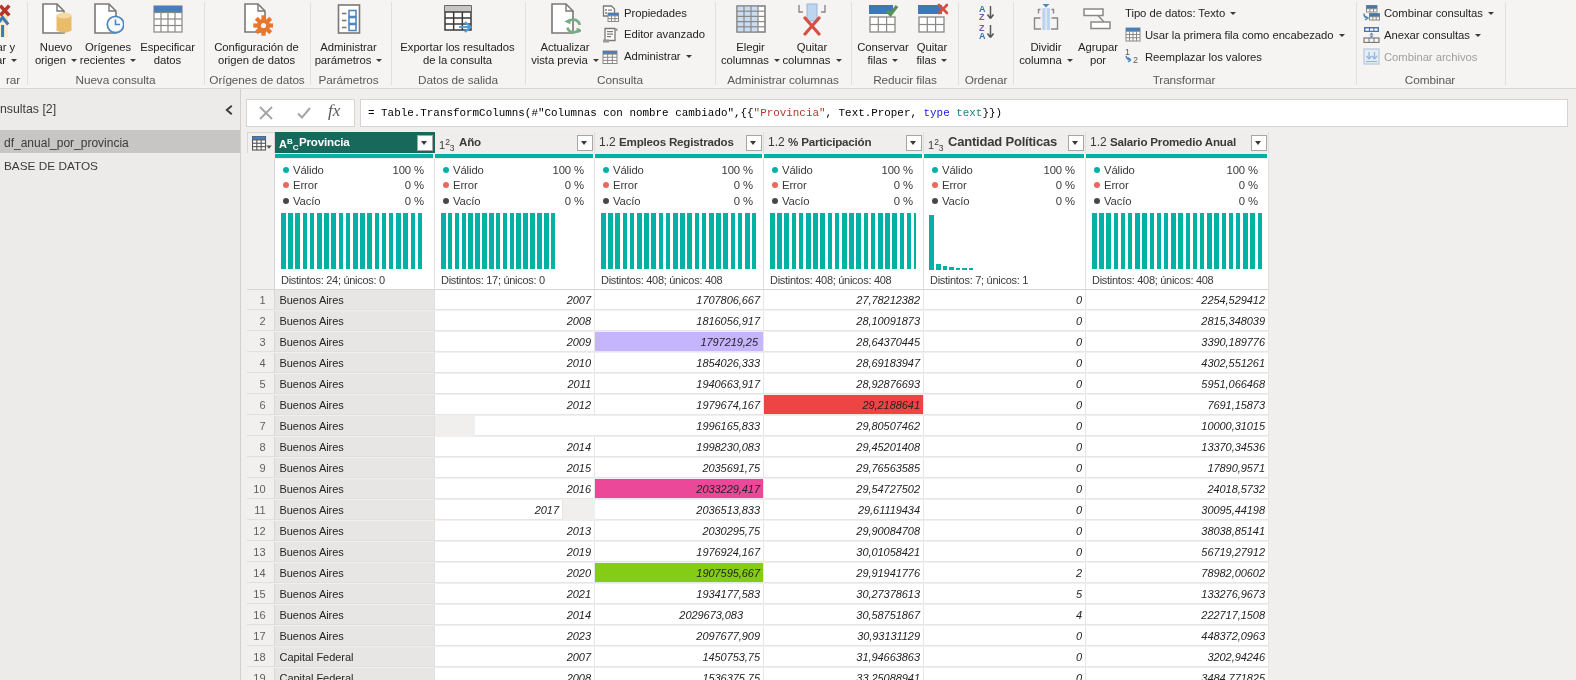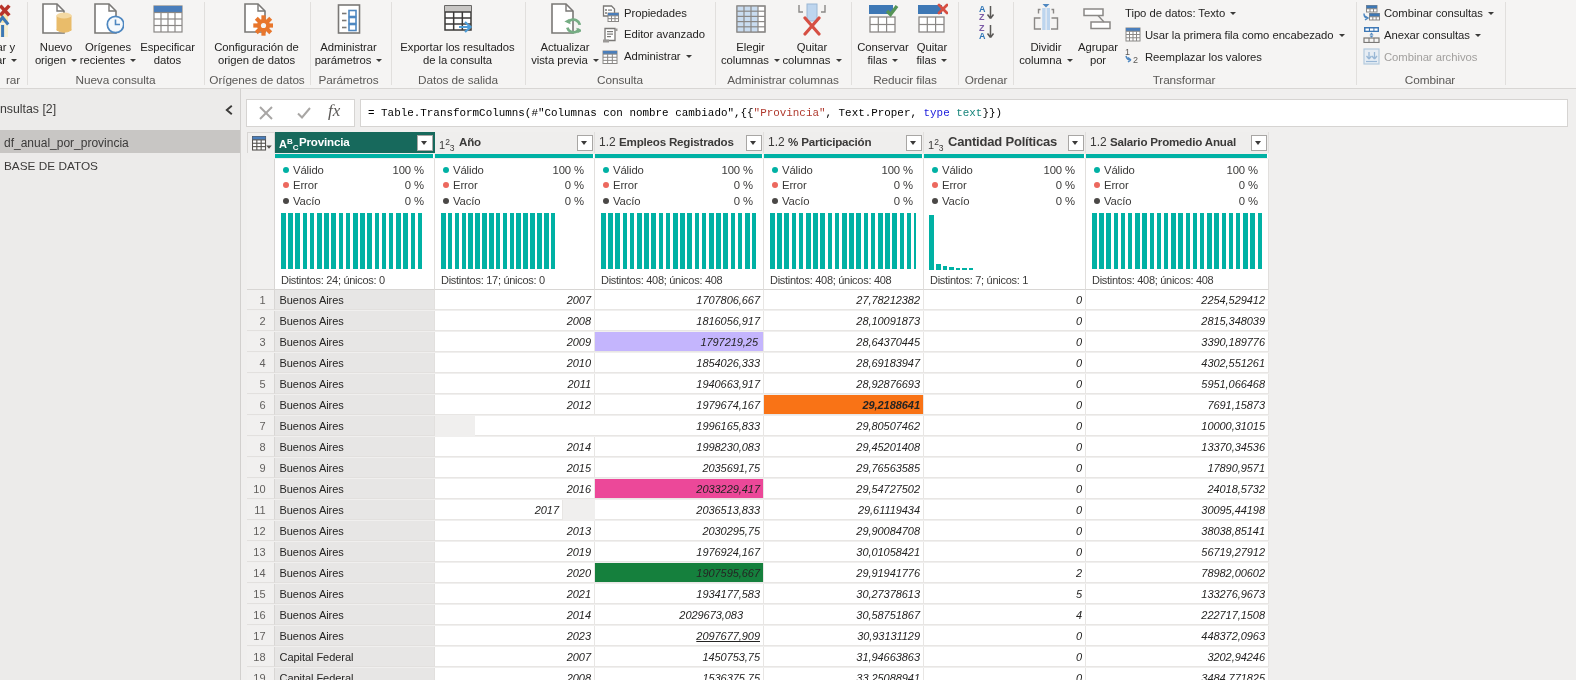--- a/index.html
+++ b/index.html
@@ -552,21 +552,21 @@
 <div class="ab dcell" style="left:275px;top:374px;width:160px;background:#E7E6E5;border-right:1px solid #E2E0DE;border-bottom:1px solid #E2E0DE;padding-left:4.5px;">Buenos Aires</div>
 <div class="ab dcell num" style="left:435px;top:374px;width:160px;background:#fff;border-right:1px solid #E8E6E4;border-bottom:1px solid #E8E6E4;padding-right:3px;">2011</div>
 <div class="ab dcell num" style="left:595px;top:374px;width:169px;background:#fff;border-right:1px solid #E8E6E4;border-bottom:1px solid #E8E6E4;padding-right:3px;">1940663,917</div>
 <div class="ab dcell num" style="left:764px;top:374px;width:160px;background:#fff;border-right:1px solid #E8E6E4;border-bottom:1px solid #E8E6E4;padding-right:3px;">28,92876693</div>
 <div class="ab dcell num" style="left:924px;top:374px;width:162px;background:#fff;border-right:1px solid #E8E6E4;border-bottom:1px solid #E8E6E4;padding-right:3px;">0</div>
 <div class="ab dcell num" style="left:1086px;top:374px;width:183px;background:#fff;border-right:1px solid #E8E6E4;border-bottom:1px solid #E8E6E4;padding-right:3px;">5951,066468</div>
 <div class="ab dcell gut" style="left:247px;top:395px;width:28px;padding-right:8.5px;border-bottom:1px solid #E2E0DE;">6</div>
 <div class="ab dcell" style="left:275px;top:395px;width:160px;background:#E7E6E5;border-right:1px solid #E2E0DE;border-bottom:1px solid #E2E0DE;padding-left:4.5px;">Buenos Aires</div>
 <div class="ab dcell num" style="left:435px;top:395px;width:160px;background:#fff;border-right:1px solid #E8E6E4;border-bottom:1px solid #E8E6E4;padding-right:3px;">2012</div>
 <div class="ab dcell num" style="left:595px;top:395px;width:169px;background:#fff;border-right:1px solid #E8E6E4;border-bottom:1px solid #E8E6E4;padding-right:3px;">1979674,167</div>
-<div class="ab dcell num" style="left:764px;top:395px;width:160px;background:#f97316;border-right:1px solid #E8E6E4;border-bottom:1px solid #E8E6E4;padding-right:3px;font-weight:bold;">29,2188641</div>
+<div class="ab dcell num" style="left:764px;top:395px;width:160px;background:#ef4444;border-right:1px solid #E8E6E4;border-bottom:1px solid #E8E6E4;padding-right:3px;">29,2188641</div>
 <div class="ab dcell num" style="left:924px;top:395px;width:162px;background:#fff;border-right:1px solid #E8E6E4;border-bottom:1px solid #E8E6E4;padding-right:3px;">0</div>
 <div class="ab dcell num" style="left:1086px;top:395px;width:183px;background:#fff;border-right:1px solid #E8E6E4;border-bottom:1px solid #E8E6E4;padding-right:3px;">7691,15873</div>
 <div class="ab dcell gut" style="left:247px;top:416px;width:28px;padding-right:8.5px;border-bottom:1px solid #E2E0DE;">7</div>
 <div class="ab dcell" style="left:275px;top:416px;width:160px;background:#E7E6E5;border-right:1px solid #E2E0DE;border-bottom:1px solid #E2E0DE;padding-left:4.5px;">Buenos Aires</div>
 <div class="ab dcell num" style="left:435px;top:416px;width:160px;background:#fff;border-right:1px solid #E8E6E4;border-bottom:1px solid #E8E6E4;padding-right:3px;margin-left:40px;">2013</div>
 <div class="ab dcell num" style="left:595px;top:416px;width:169px;background:#fff;border-right:1px solid #E8E6E4;border-bottom:1px solid #E8E6E4;padding-right:3px;">1996165,833</div>
 <div class="ab dcell num" style="left:764px;top:416px;width:160px;background:#fff;border-right:1px solid #E8E6E4;border-bottom:1px solid #E8E6E4;padding-right:3px;">29,80507462</div>
 <div class="ab dcell num" style="left:924px;top:416px;width:162px;background:#fff;border-right:1px solid #E8E6E4;border-bottom:1px solid #E8E6E4;padding-right:3px;">0</div>
 <div class="ab dcell num" style="left:1086px;top:416px;width:183px;background:#fff;border-right:1px solid #E8E6E4;border-bottom:1px solid #E8E6E4;padding-right:3px;">10000,31015</div>
 <div class="ab dcell gut" style="left:247px;top:437px;width:28px;padding-right:8.5px;border-bottom:1px solid #E2E0DE;">8</div>
@@ -607,42 +607,42 @@
 <div class="ab dcell gut" style="left:247px;top:542px;width:28px;padding-right:8.5px;border-bottom:1px solid #E2E0DE;">13</div>
 <div class="ab dcell" style="left:275px;top:542px;width:160px;background:#E7E6E5;border-right:1px solid #E2E0DE;border-bottom:1px solid #E2E0DE;padding-left:4.5px;">Buenos Aires</div>
 <div class="ab dcell num" style="left:435px;top:542px;width:160px;background:#fff;border-right:1px solid #E8E6E4;border-bottom:1px solid #E8E6E4;padding-right:3px;">2019</div>
 <div class="ab dcell num" style="left:595px;top:542px;width:169px;background:#fff;border-right:1px solid #E8E6E4;border-bottom:1px solid #E8E6E4;padding-right:3px;">1976924,167</div>
 <div class="ab dcell num" style="left:764px;top:542px;width:160px;background:#fff;border-right:1px solid #E8E6E4;border-bottom:1px solid #E8E6E4;padding-right:3px;">30,01058421</div>
 <div class="ab dcell num" style="left:924px;top:542px;width:162px;background:#fff;border-right:1px solid #E8E6E4;border-bottom:1px solid #E8E6E4;padding-right:3px;">0</div>
 <div class="ab dcell num" style="left:1086px;top:542px;width:183px;background:#fff;border-right:1px solid #E8E6E4;border-bottom:1px solid #E8E6E4;padding-right:3px;">56719,27912</div>
 <div class="ab dcell gut" style="left:247px;top:563px;width:28px;padding-right:8.5px;border-bottom:1px solid #E2E0DE;">14</div>
 <div class="ab dcell" style="left:275px;top:563px;width:160px;background:#E7E6E5;border-right:1px solid #E2E0DE;border-bottom:1px solid #E2E0DE;padding-left:4.5px;">Buenos Aires</div>
 <div class="ab dcell num" style="left:435px;top:563px;width:160px;background:#fff;border-right:1px solid #E8E6E4;border-bottom:1px solid #E8E6E4;padding-right:3px;">2020</div>
-<div class="ab dcell num" style="left:595px;top:563px;width:169px;background:#15803d;border-right:1px solid #E8E6E4;border-bottom:1px solid #E8E6E4;padding-right:3px;">1907595,667</div>
+<div class="ab dcell num" style="left:595px;top:563px;width:169px;background:#84cc16;border-right:1px solid #E8E6E4;border-bottom:1px solid #E8E6E4;padding-right:3px;">1907595,667</div>
 <div class="ab dcell num" style="left:764px;top:563px;width:160px;background:#fff;border-right:1px solid #E8E6E4;border-bottom:1px solid #E8E6E4;padding-right:3px;">29,91941776</div>
 <div class="ab dcell num" style="left:924px;top:563px;width:162px;background:#fff;border-right:1px solid #E8E6E4;border-bottom:1px solid #E8E6E4;padding-right:3px;">2</div>
 <div class="ab dcell num" style="left:1086px;top:563px;width:183px;background:#fff;border-right:1px solid #E8E6E4;border-bottom:1px solid #E8E6E4;padding-right:3px;">78982,00602</div>
 <div class="ab dcell gut" style="left:247px;top:584px;width:28px;padding-right:8.5px;border-bottom:1px solid #E2E0DE;">15</div>
 <div class="ab dcell" style="left:275px;top:584px;width:160px;background:#E7E6E5;border-right:1px solid #E2E0DE;border-bottom:1px solid #E2E0DE;padding-left:4.5px;">Buenos Aires</div>
 <div class="ab dcell num" style="left:435px;top:584px;width:160px;background:#fff;border-right:1px solid #E8E6E4;border-bottom:1px solid #E8E6E4;padding-right:3px;">2021</div>
 <div class="ab dcell num" style="left:595px;top:584px;width:169px;background:#fff;border-right:1px solid #E8E6E4;border-bottom:1px solid #E8E6E4;padding-right:3px;">1934177,583</div>
 <div class="ab dcell num" style="left:764px;top:584px;width:160px;background:#fff;border-right:1px solid #E8E6E4;border-bottom:1px solid #E8E6E4;padding-right:3px;">30,27378613</div>
 <div class="ab dcell num" style="left:924px;top:584px;width:162px;background:#fff;border-right:1px solid #E8E6E4;border-bottom:1px solid #E8E6E4;padding-right:3px;">5</div>
 <div class="ab dcell num" style="left:1086px;top:584px;width:183px;background:#fff;border-right:1px solid #E8E6E4;border-bottom:1px solid #E8E6E4;padding-right:3px;">133276,9673</div>
 <div class="ab dcell gut" style="left:247px;top:605px;width:28px;padding-right:8.5px;border-bottom:1px solid #E2E0DE;">16</div>
 <div class="ab dcell" style="left:275px;top:605px;width:160px;background:#E7E6E5;border-right:1px solid #E2E0DE;border-bottom:1px solid #E2E0DE;padding-left:4.5px;">Buenos Aires</div>
 <div class="ab dcell num" style="left:435px;top:605px;width:160px;background:#fff;border-right:1px solid #E8E6E4;border-bottom:1px solid #E8E6E4;padding-right:3px;">2014</div>
 <div class="ab dcell num" style="left:595px;top:605px;width:169px;background:#fff;border-right:1px solid #E8E6E4;border-bottom:1px solid #E8E6E4;padding-right:20px;">2029673,083</div>
 <div class="ab dcell num" style="left:764px;top:605px;width:160px;background:#fff;border-right:1px solid #E8E6E4;border-bottom:1px solid #E8E6E4;padding-right:3px;">30,58751867</div>
 <div class="ab dcell num" style="left:924px;top:605px;width:162px;background:#fff;border-right:1px solid #E8E6E4;border-bottom:1px solid #E8E6E4;padding-right:3px;">4</div>
 <div class="ab dcell num" style="left:1086px;top:605px;width:183px;background:#fff;border-right:1px solid #E8E6E4;border-bottom:1px solid #E8E6E4;padding-right:3px;">222717,1508</div>
 <div class="ab dcell gut" style="left:247px;top:626px;width:28px;padding-right:8.5px;border-bottom:1px solid #E2E0DE;">17</div>
 <div class="ab dcell" style="left:275px;top:626px;width:160px;background:#E7E6E5;border-right:1px solid #E2E0DE;border-bottom:1px solid #E2E0DE;padding-left:4.5px;">Buenos Aires</div>
 <div class="ab dcell num" style="left:435px;top:626px;width:160px;background:#fff;border-right:1px solid #E8E6E4;border-bottom:1px solid #E8E6E4;padding-right:3px;">2023</div>
-<div class="ab dcell num" style="left:595px;top:626px;width:169px;background:#fff;border-right:1px solid #E8E6E4;border-bottom:1px solid #E8E6E4;padding-right:3px;text-decoration:underline;">2097677,909</div>
+<div class="ab dcell num" style="left:595px;top:626px;width:169px;background:#fff;border-right:1px solid #E8E6E4;border-bottom:1px solid #E8E6E4;padding-right:3px;">2097677,909</div>
 <div class="ab dcell num" style="left:764px;top:626px;width:160px;background:#fff;border-right:1px solid #E8E6E4;border-bottom:1px solid #E8E6E4;padding-right:3px;">30,93131129</div>
 <div class="ab dcell num" style="left:924px;top:626px;width:162px;background:#fff;border-right:1px solid #E8E6E4;border-bottom:1px solid #E8E6E4;padding-right:3px;">0</div>
 <div class="ab dcell num" style="left:1086px;top:626px;width:183px;background:#fff;border-right:1px solid #E8E6E4;border-bottom:1px solid #E8E6E4;padding-right:3px;">448372,0963</div>
 <div class="ab dcell gut" style="left:247px;top:647px;width:28px;padding-right:8.5px;border-bottom:1px solid #E2E0DE;">18</div>
 <div class="ab dcell" style="left:275px;top:647px;width:160px;background:#E7E6E5;border-right:1px solid #E2E0DE;border-bottom:1px solid #E2E0DE;padding-left:4.5px;">Capital Federal</div>
 <div class="ab dcell num" style="left:435px;top:647px;width:160px;background:#fff;border-right:1px solid #E8E6E4;border-bottom:1px solid #E8E6E4;padding-right:3px;">2007</div>
 <div class="ab dcell num" style="left:595px;top:647px;width:169px;background:#fff;border-right:1px solid #E8E6E4;border-bottom:1px solid #E8E6E4;padding-right:3px;">1450753,75</div>
 <div class="ab dcell num" style="left:764px;top:647px;width:160px;background:#fff;border-right:1px solid #E8E6E4;border-bottom:1px solid #E8E6E4;padding-right:3px;">31,94663863</div>
 <div class="ab dcell num" style="left:924px;top:647px;width:162px;background:#fff;border-right:1px solid #E8E6E4;border-bottom:1px solid #E8E6E4;padding-right:3px;">0</div>
 <div class="ab dcell num" style="left:1086px;top:647px;width:183px;background:#fff;border-right:1px solid #E8E6E4;border-bottom:1px solid #E8E6E4;padding-right:3px;">3202,94246</div>

